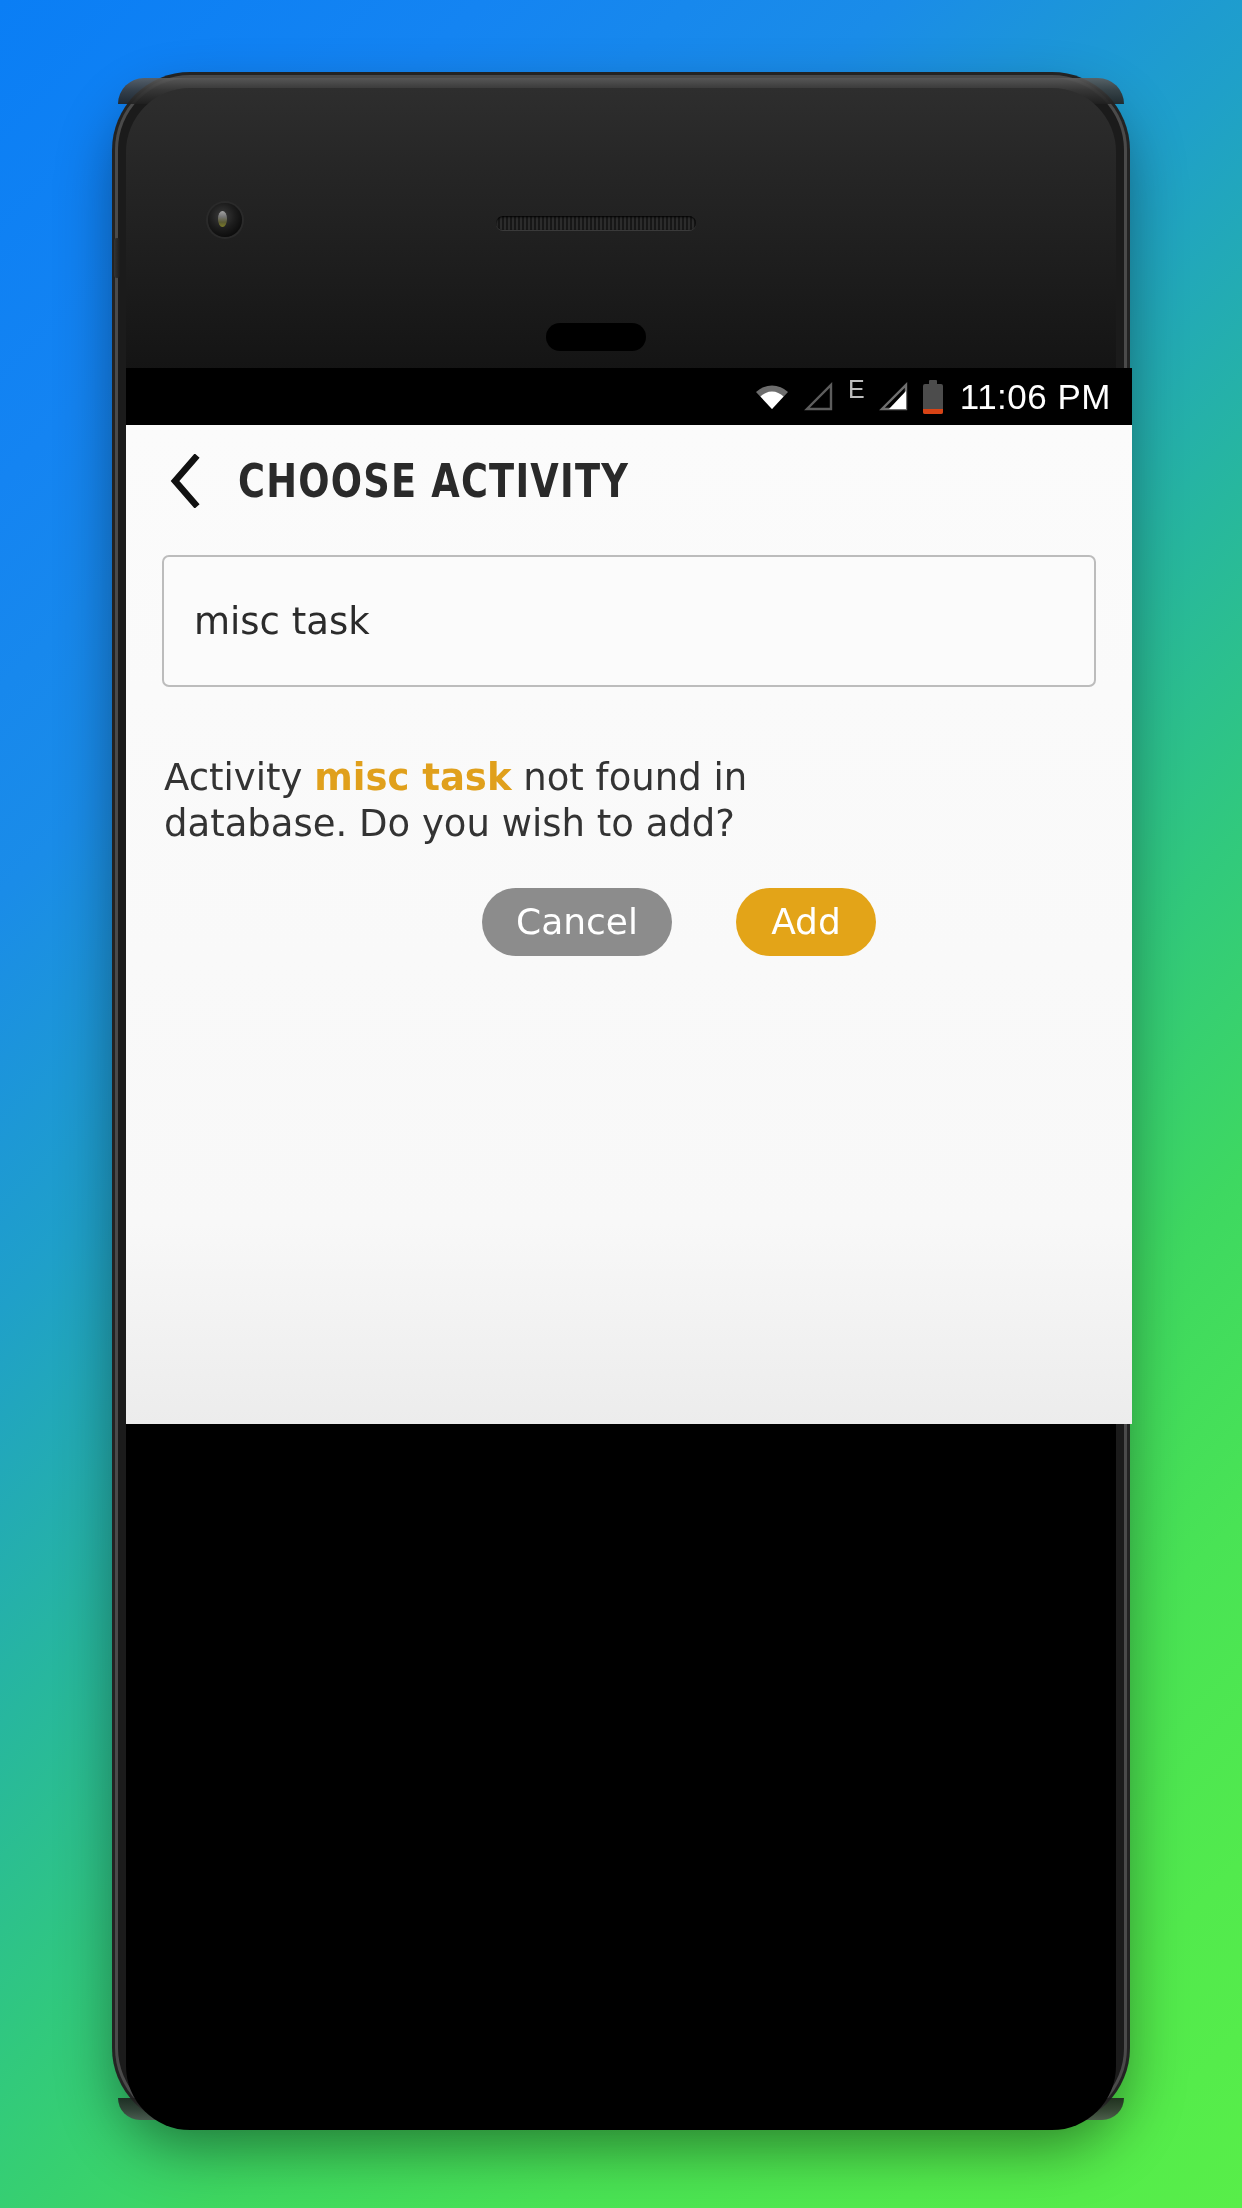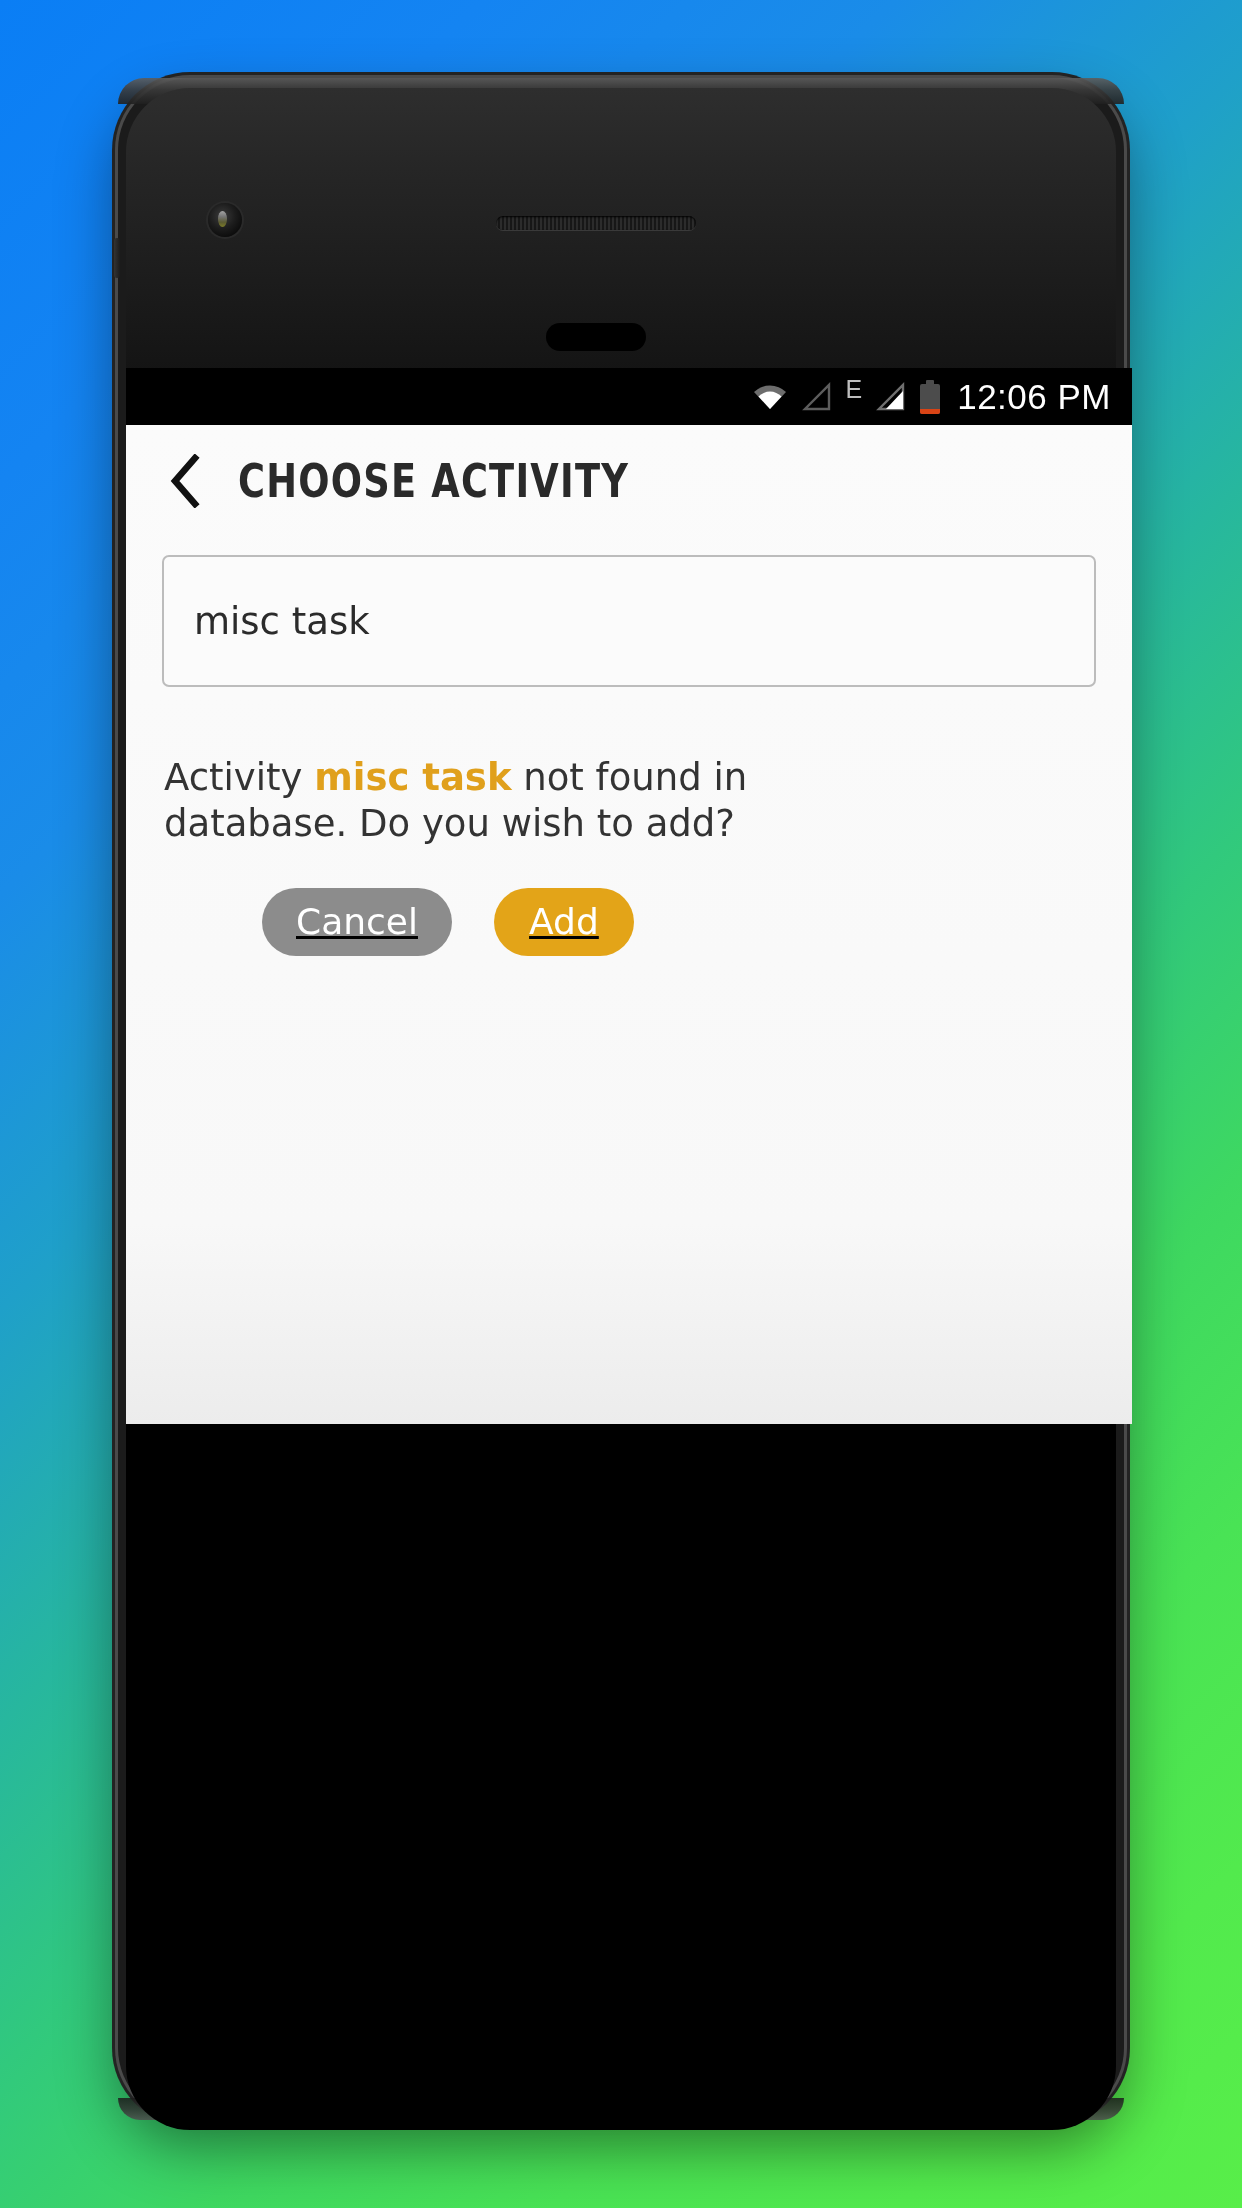--- a/index.html
+++ b/index.html
@@ -253,24 +253,23 @@
   }
   #confirm-message .highlight {
     color: #e0a01c;
     font-weight: 700;
   }
 
   
   #confirm-buttons {
     margin: 42px 36px 0 36px;
     display: flex;
-    justify-content: flex-start;
-    gap: 42px;
+    justify-content: center;
+    gap: 64px;
     padding-left: 100px;
-    text-decoration: underline;
   }
   .pill-btn {
     border: none;
     border-radius: 34px;
     height: 68px;
     min-width: 124px;
     padding: 0 34px;
     font-family: "DejaVu Sans", sans-serif;
     font-size: 36px;
     color: #ffffff;
@@ -335,21 +334,21 @@
             <path d="M28 10 L28 28 L11 28 Z" fill="#ffffff"></path>
           </svg>
         </span>
 
         <span class="status-icon" id="battery-icon">
           <span class="bat-cap"></span>
           <span class="bat-body"></span>
           <span class="bat-level"></span>
         </span>
 
-        <span id="status-clock">12:06 PM</span>
+        <span id="status-clock">11:06 PM</span>
       </div>
 
       <div id="app-body">
 
         <div id="app-bar">
           <div id="back-button">
             <span id="back-chevron-icon">
               <svg width="34" height="54" viewBox="0 0 34 54">
                 <path d="M27 4 L7 27 L27 50" fill="none" stroke="#111111" stroke-width="6.5" stroke-linecap="square" stroke-linejoin="miter"></path>
               </svg>

